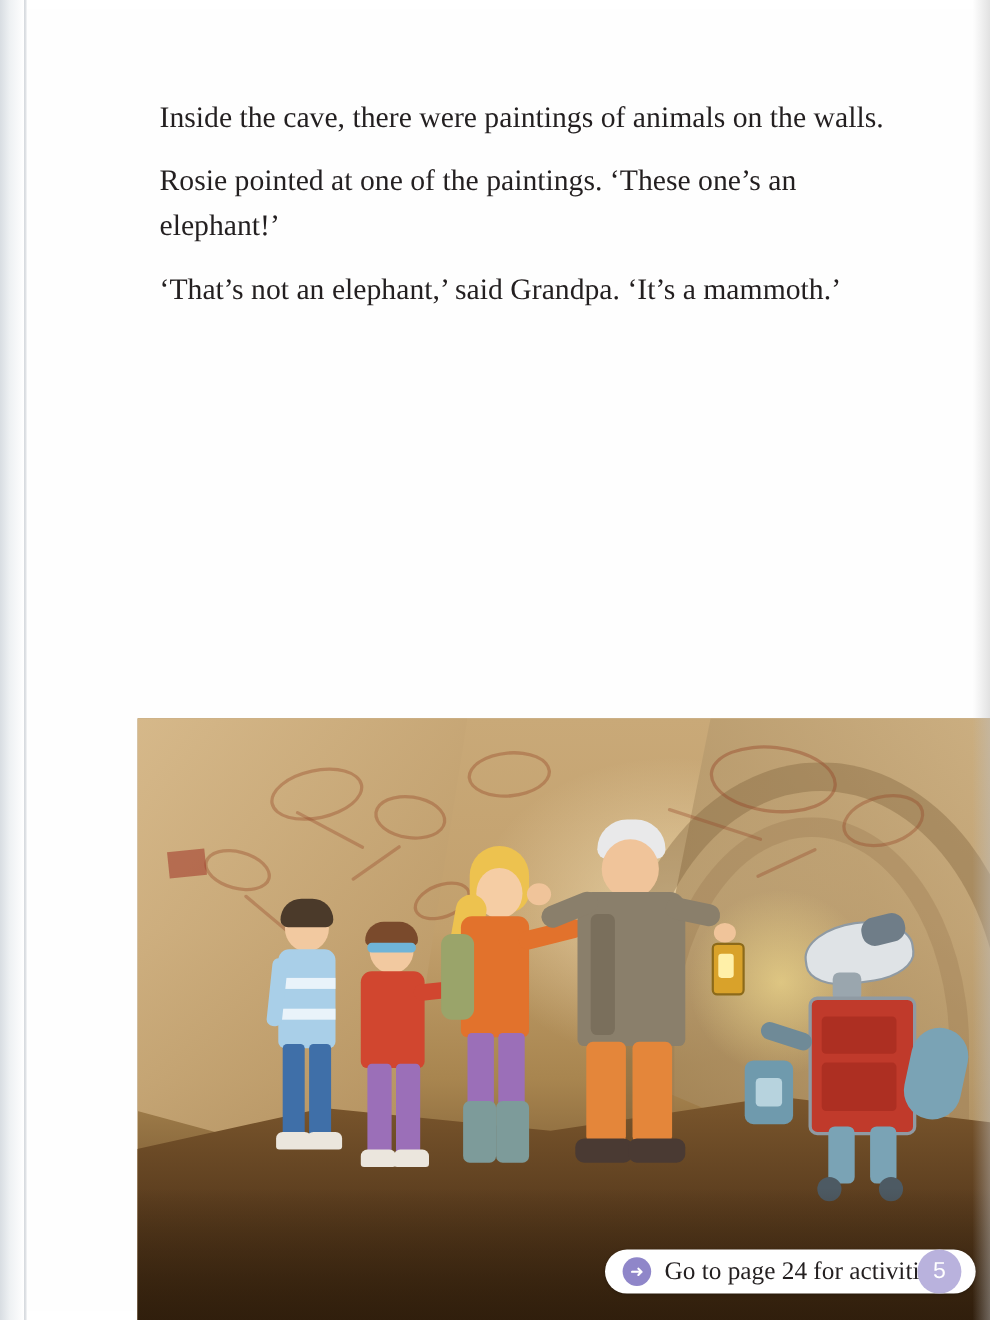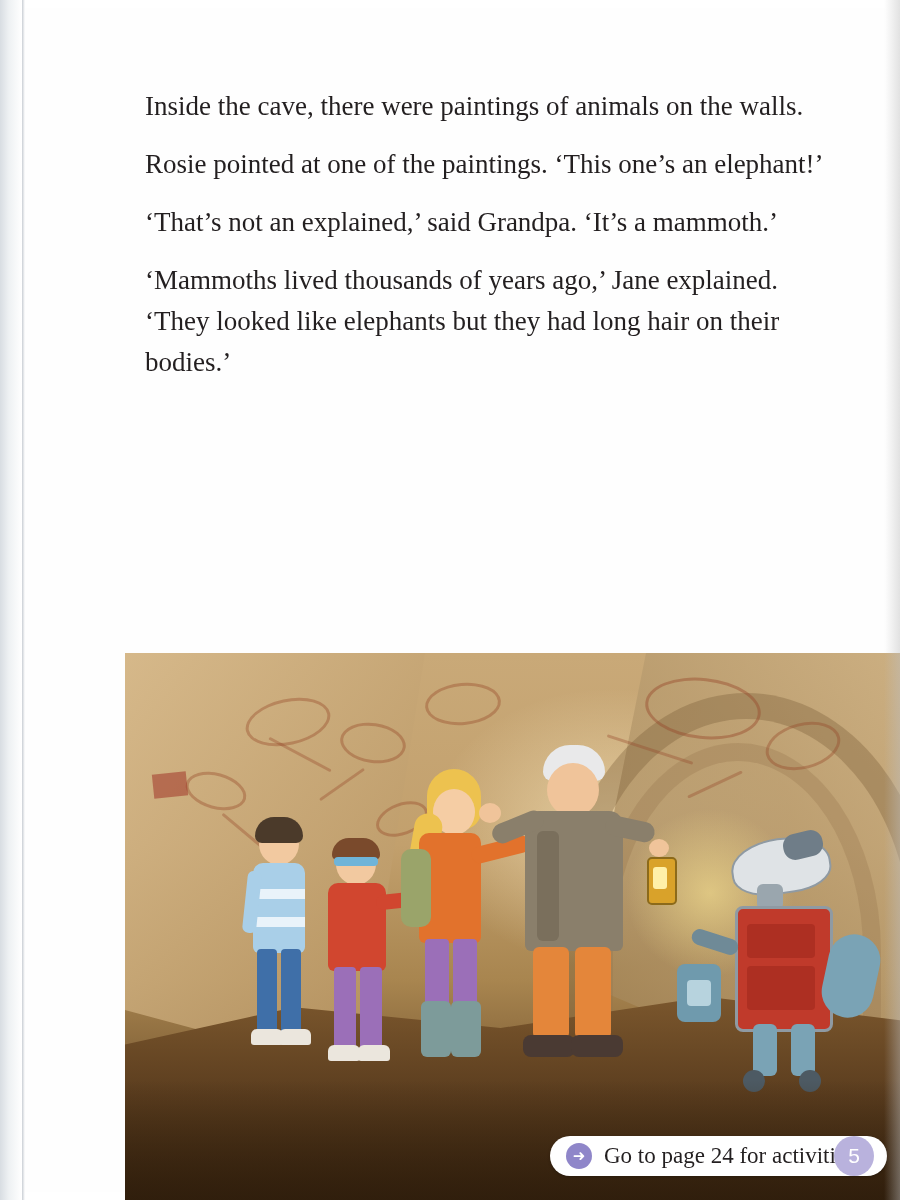--- a/index.html
+++ b/index.html
@@ -224,23 +224,22 @@
 
 <div class="page">
 
   <div class="binding-edge"></div>
   <div class="binding-line"></div>
 
   <div class="page-sheet">
 
     <div class="text-block">
       <p class="para">Inside the cave, there were paintings of animals on the walls.</p>
-      <p class="para">Rosie pointed at one of the paintings. ‘This one’s an elephant!’</p>
-      <p class="para">‘That’s not an explained,’ said Grandpa. ‘It’s a mammoth.’</p>
-      <p class="para">‘Mammoths lived thousands of years ago,’ Jane explained. ‘They looked like elephants but they had long hair on their bodies.’</p>
+      <p class="para">Rosie pointed at one of the paintings. ‘These one’s an elephant!’</p>
+      <p class="para">‘That’s not an elephant,’ said Grandpa. ‘It’s a mammoth.’</p>
     </div>
 
     <div class="illustration">
       <div class="cave-bg"></div>
       <div class="cave-wall-left"></div>
       <div class="cave-wall-right"></div>
       <div class="cave-arch"></div>
       <div class="cave-arch2"></div>
 
       <div class="painting p1"></div>

